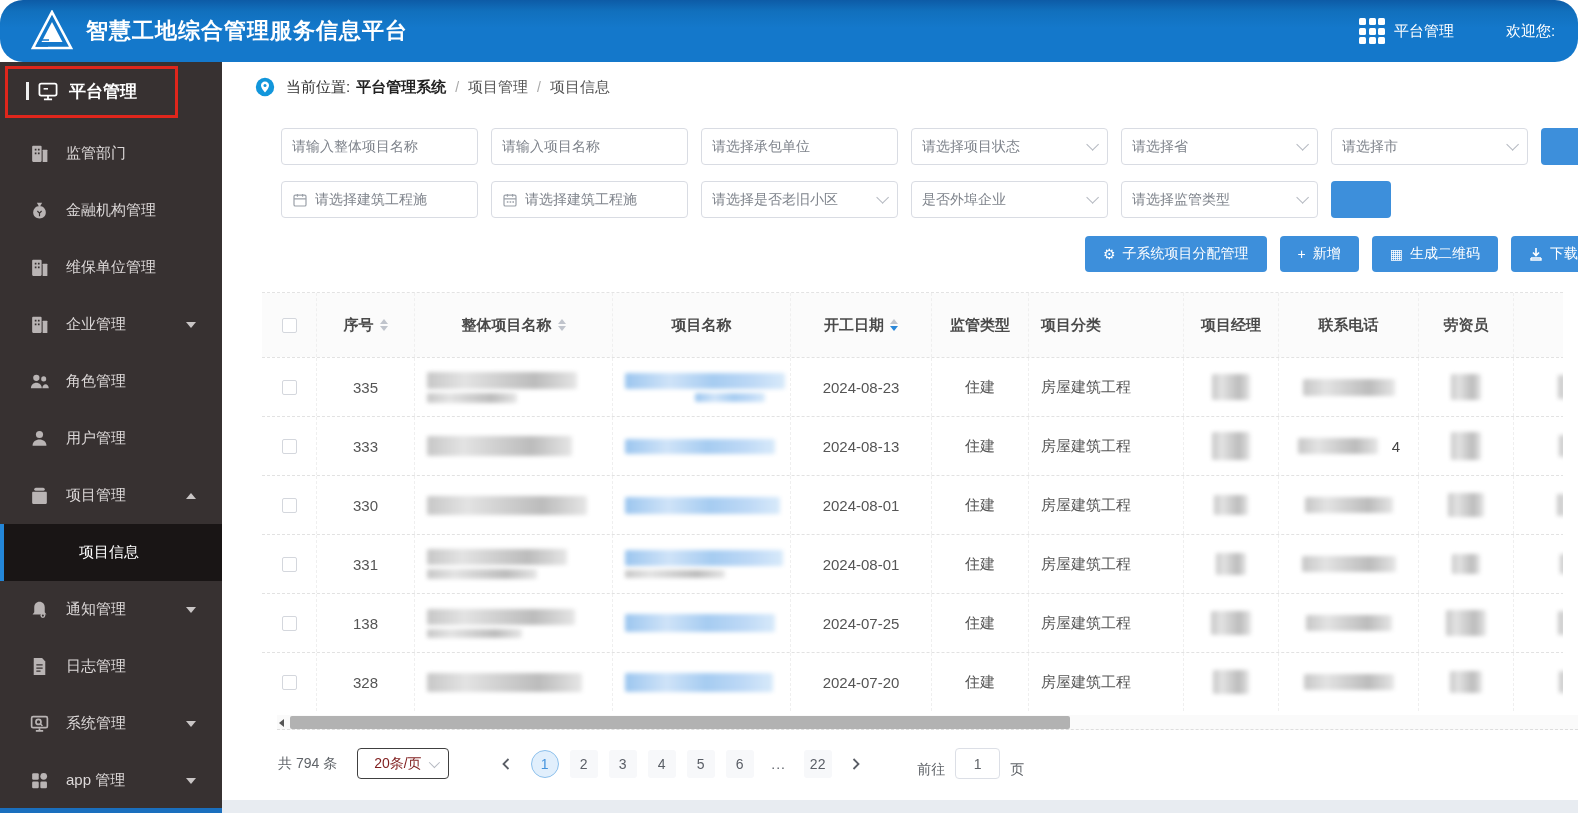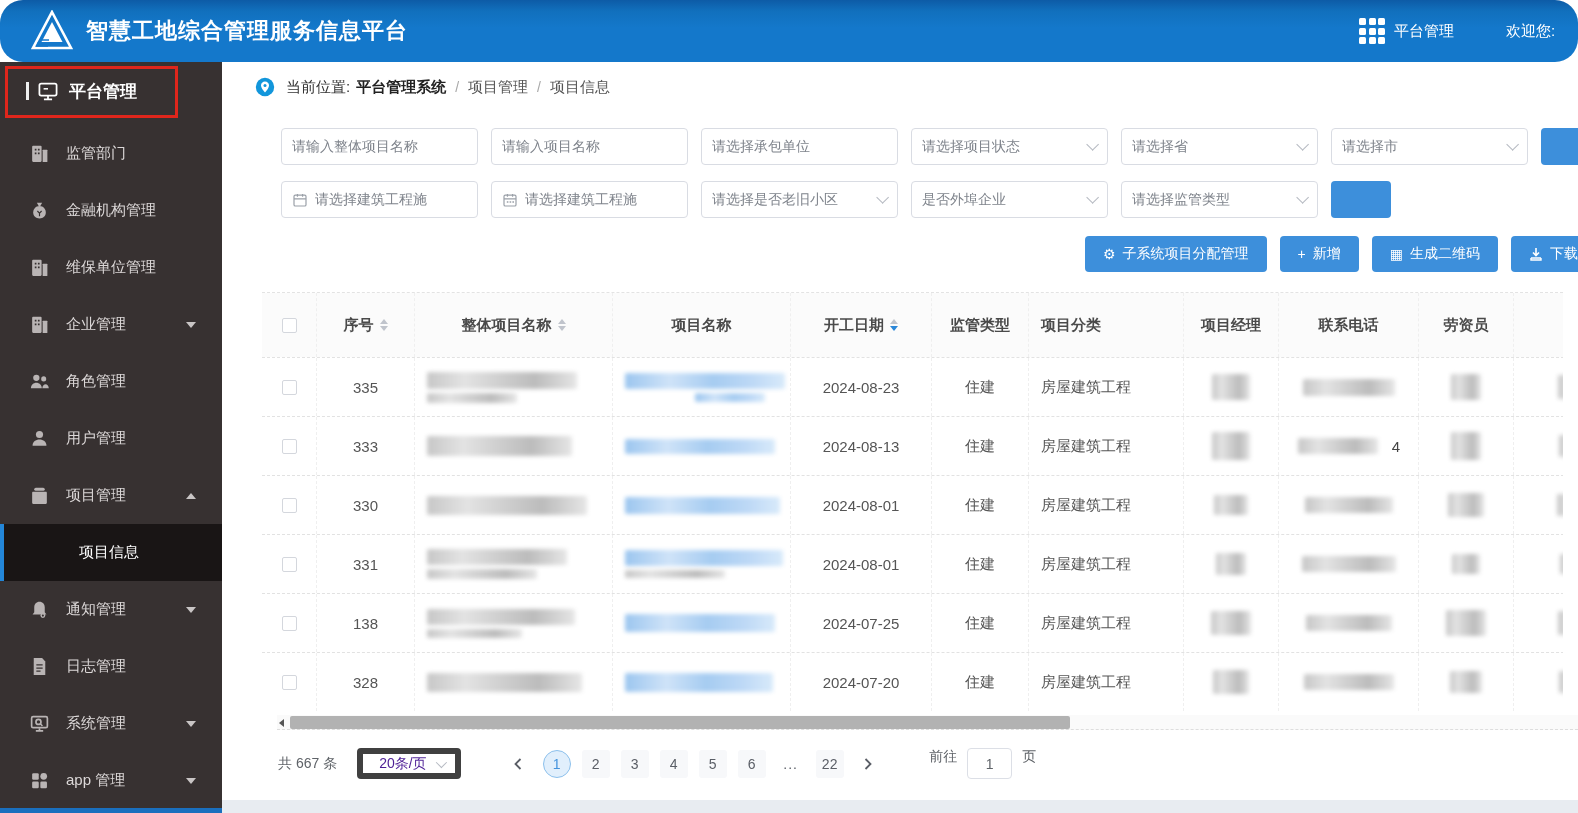--- a/index.html
+++ b/index.html
@@ -88,29 +88,29 @@
   .phone4 { position:absolute; right:18px; font-size:15px; color:#444; filter:none; }
 
   
   .hscroll { position:absolute; left:55px; top:653px; width:1301px; height:15px; background:#fafafa; border-bottom:1px dashed #ddd; }
   .hthumb { position:absolute; left:13px; top:1px; width:780px; height:13px; background:#b2b2b2; border-radius:2px; }
   .harrow { position:absolute; left:2px; top:4px; width:0; height:0; border-top:4px solid transparent; border-bottom:4px solid transparent; border-right:5px solid #555; }
 
   
   .pager { position:absolute; left:56px; top:686px; display:flex; align-items:center; font-size:14px; color:#5f6368; }
   .pg-total { margin-right:20px; white-space:nowrap; }
-  .pg-size { width:104px; height:31px; border:6px solid #404040; border-radius:4px; display:flex; align-items:center; padding-left:16px; position:relative; color:#4c1d95; margin-right:38px; }
+  .pg-size { width:92px; height:31px; border:1px solid #404040; border-radius:4px; display:flex; align-items:center; padding-left:16px; position:relative; color:#7f1d1d; margin-right:38px; }
   .pg-size .chev { position:absolute; right:11px; width:8px; height:8px; border-right:1.5px solid #b6bac2; border-bottom:1.5px solid #b6bac2; transform:rotate(45deg) translateY(-2px); }
   .pg-nav { width:28px; height:28px; display:flex; align-items:center; justify-content:center; cursor:pointer; margin:0 5px; }
   .pg-nav svg { display:block; }
   .pg { width:28px; height:28px; margin:0 5.5px; border-radius:3px; background:#f7f8fa; color:#5a5e66;
     display:flex; align-items:center; justify-content:center; cursor:pointer; font-size:14px; }
   .pg.active { border-radius:50%; background:#e1effc; border:1px solid #8cc0ec; color:#4493dd; }
   .pg.dots { background:transparent; letter-spacing:1px; }
-  .pg-goto { margin-left:42px; display:flex; align-items:flex-start; gap:10px; }
+  .pg-goto { margin-left:42px; display:flex; align-items:flex-end; gap:10px; }
   .pg-input { width:45px; height:31px; border:1px solid #dcdfe6; border-radius:4px; text-align:center; font-size:14px; color:#5f6368;
     font-family:"Liberation Sans","DejaVu Sans",sans-serif; }
 </style>
 </head>
 <body>
 
 <div class="page">
 
   <div class="topbar">
     <svg class="logo" viewBox="0 0 44 42">
@@ -598,21 +598,21 @@
           </div>
       </div>
     </div>
 
     <div class="hscroll">
       <span class="harrow"></span>
       <div class="hthumb"></div>
     </div>
 
     <div class="pager">
-      <span class="pg-total">共 667 条</span>
+      <span class="pg-total">共 794 条</span>
       <div class="pg-size">
         <span>20条/页</span>
         <span class="chev"></span>
       </div>
       <div class="pg-nav">
         <svg width="14" height="14" viewBox="0 0 14 14">
             <path d="M9.5 2 L4.5 7 L9.5 12" stroke="#5a5e66" stroke-width="1.8" fill="none"></path>
           </svg>
       </div>
       <div class="pg active">1</div>

